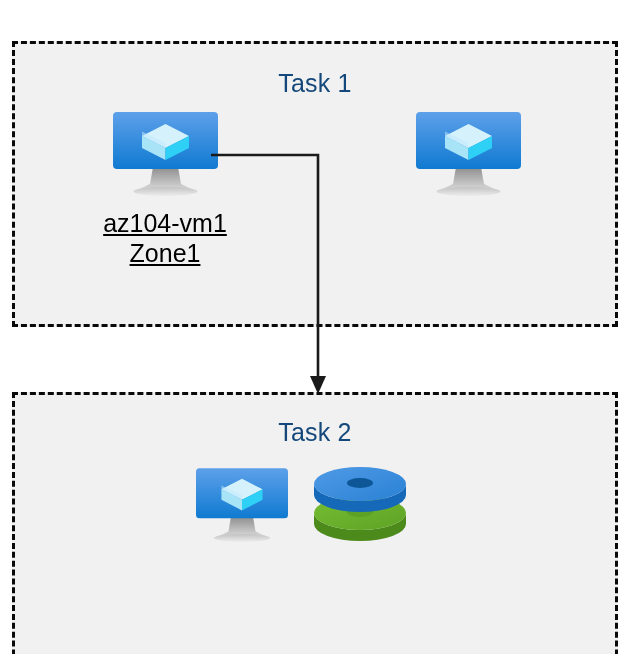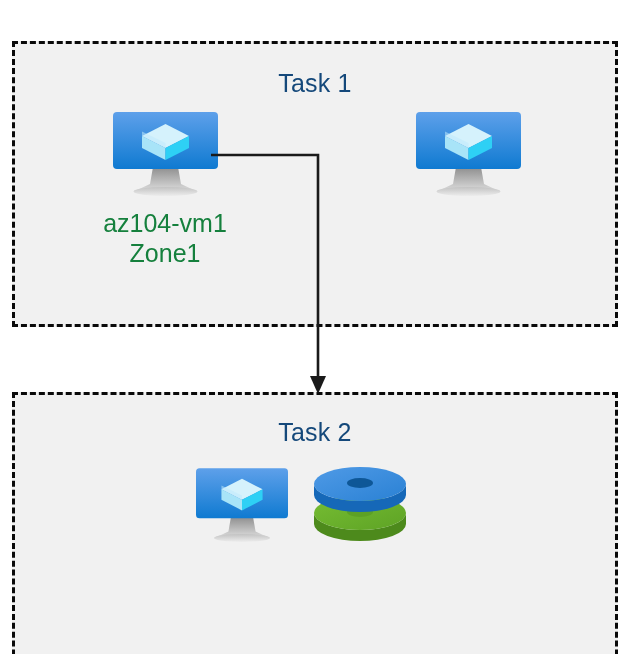--- a/index.html
+++ b/index.html
@@ -58,23 +58,24 @@
   #task2-title { top: 22px; }
 
   
   .node {
     position: absolute;
     text-align: center;
   }
   .node-caption {
     font-size: 25px;
     line-height: 30px;
-    color: #15803d;
+    color: #000000;
     white-space: pre;
     margin-top: 10px;
+    text-decoration: underline;
   }
 
   #vm1-node { left: 52px;  top: 78px;  width: 226px; }
   #vm2-node { left: 355px; top: 78px;  width: 226px; }
   #task2-node { left: 152px; top: 432px; width: 300px; }
 
   .icon-row {
     display: flex;
     align-items: flex-start;
     justify-content: center;

